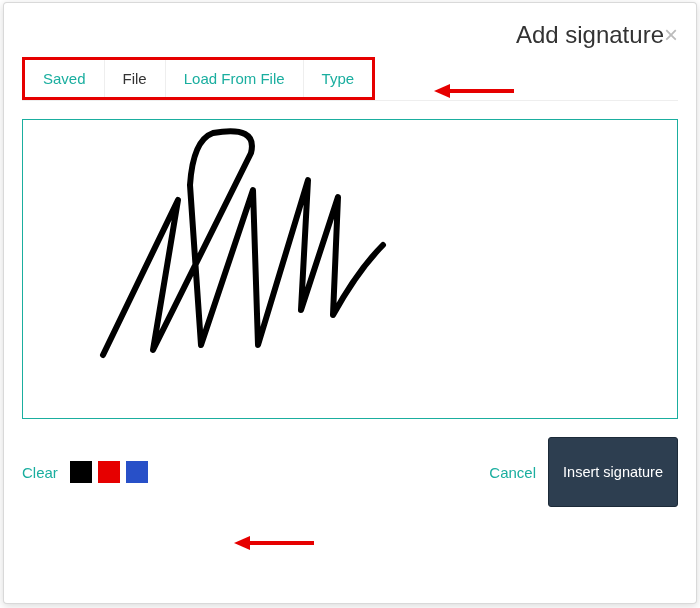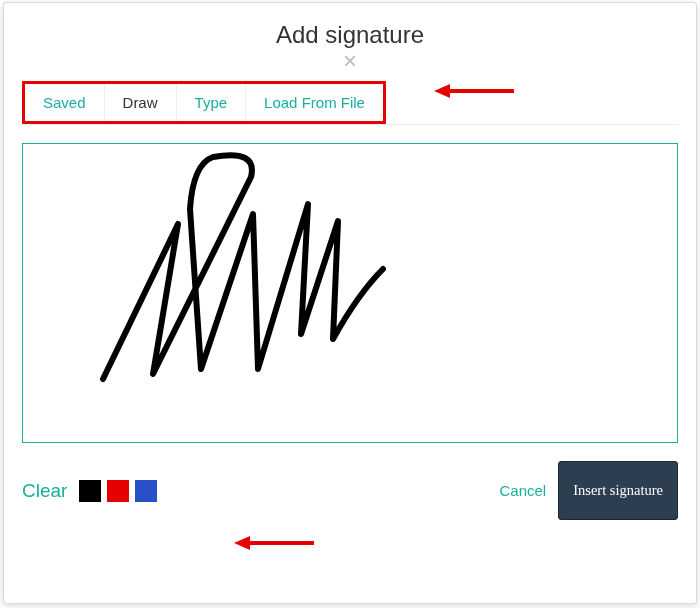--- a/index.html
+++ b/index.html
@@ -19,21 +19,20 @@
       border-radius: 4px;
       box-shadow: 0 2px 8px rgba(0,0,0,0.15);
       padding: 18px;
       position: relative;
     }
     .header {
       display: flex;
       align-items: center;
       justify-content: flex-end;
       margin-bottom: 8px;
-      flex-direction: column;
     }
     .title {
       font-size: 24px;
       font-weight: 400;
       color: #333;
     }
     .close {
       font-size: 24px;
       color: #bbb;
       cursor: pointer;
@@ -91,21 +90,21 @@
       line-height: 1.55;
     }
     .footer {
       margin-top: 18px;
       display: flex;
       align-items: center;
       position: relative;
     }
     .clear {
       color: #1aae9f;
-      font-size: 19px;
+      font-size: 15px;
       background: none;
       border: none;
       cursor: pointer;
       margin-right: 12px;
       text-align: right;
     }
     .swatches { display: flex; gap: 6px; }
     .swatch {
       width: 22px;
       height: 22px;
@@ -121,45 +120,44 @@
       font-size: 15px;
       background: none;
       border: none;
       cursor: pointer;
       margin-right: 12px;
     }
     .insert {
       background: #2d3e50;
       color: #fff;
       font-size: 14.5px;
-      padding: 20px 14px;
+      padding: 26px 14px;
       border: 1px solid #1c2a38;
       border-radius: 3px;
       cursor: pointer;
-      font-family: Liberation Serif, serif;
     }
     .arrow-1 { left: 430px; top: 78px; }
     .arrow-2 { left: 230px; top: 530px; }
   </style>
 </head>
 <body>
 
 <div class="modal">
 
   <div class="header">
     <div class="title">Add signature</div>
     <button class="close">×</button>
   </div>
 
   <div class="tabs-wrap">
     <div class="tabs">
       <button class="tab">Saved</button>
-      <button class="tab active">Draw</button>
+      <button class="tab active">File</button>
+      <button class="tab">Load From File</button>
       <button class="tab">Type</button>
-      <button class="tab">Load From File</button>
     </div>
   </div>
 
   <div class="arrow arrow-1">
     <svg width="80" height="20" viewBox="0 0 80 20">
       <line x1="80" y1="10" x2="12" y2="10" stroke="#e60000" stroke-width="4"></line>
       <polygon points="0,10 16,3 16,17" fill="#e60000"></polygon>
     </svg>
   </div>
 

